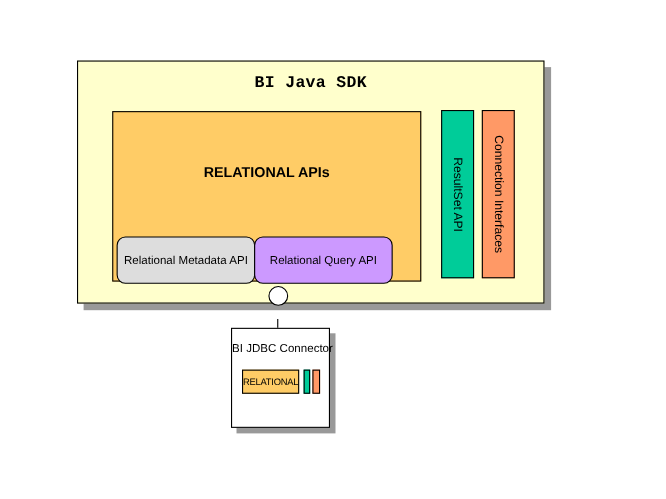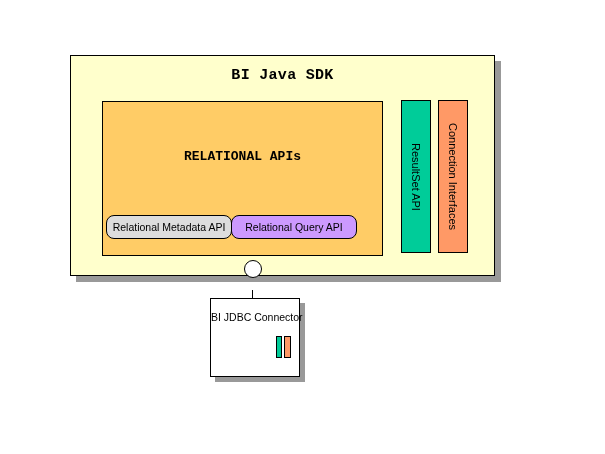--- a/index.html
+++ b/index.html
@@ -17,24 +17,24 @@
     position:absolute; left:0; right:0; top:11px; text-align:center;
     font-size:15px; font-weight:bold; letter-spacing:0.3px;font-family:Liberation Mono, monospace;
   }
   
   .apis-box {
     position:absolute; left:31px; top:45px; width:281px; height:155px;
     background:#FFCC66; border:1px solid #000; box-sizing:border-box;
   }
   .apis-title {
     position:absolute; left:0; right:0; top:47px; text-align:center;
-    font-size:13px; font-weight:bold;font-family:Liberation Mono, monospace;
+    font-size:13px; font-weight:bold;
   }
   .rounded-chip {
-    position:absolute; top:113px; height:24px;
+    position:absolute; top:113px; height:43px;
     border:1px solid #000; border-radius:8px; box-sizing:border-box;
     display:flex; align-items:center; justify-content:center;
     font-size:10.5px; white-space:nowrap;
   }
   .meta-box  { left:3px;   width:126px; background:#DDDDDD; }
   .query-box { left:128px; width:126px; background:#CC99FF; }
   
   .vbar {
     position:absolute; top:44px; width:30px; height:153px;
     border:1px solid #000; box-sizing:border-box;
@@ -50,21 +50,21 @@
   .connector-circle {
     position:absolute; left:244px; top:260px; width:16px; height:16px;
     background:#ffffff; border:1px solid #000; border-radius:50%; z-index:5;
   }
   .connector-line {
     position:absolute; left:252px; top:290px; width:0; height:9px;
     border-left:1px solid #000;
   }
   
   .connector-box {
-    position:absolute; left:210px; top:298px; width:90px; height:79px;
+    position:absolute; left:210px; top:298px; width:90px; height:91px;
     background:#ffffff; border:1px solid #000; box-sizing:border-box;
     box-shadow:5px 5px 0 #999999;
     padding-left:12px;
   }
   .connector-title {
     position:absolute; left:0; right:0; top:12px; text-align:center;
     font-size:10.5px; white-space:nowrap;
   }
   .rel-chip {
     position:absolute; left:9px; top:37px; width:52px; height:22px;
@@ -107,18 +107,21 @@
       <span class="vtext">Connection Interfaces</span>
     </div>
   </div>
 
   <div class="connector-circle"></div>
   <div class="connector-line"></div>
 
   <div class="connector-box">
     <div class="connector-title">BI JDBC Connector</div>
 
+    <div class="rel-chip">
+      <span>RELATIONAL</span>
+    </div>
 
     <div class="stripe stripe-resultset"></div>
     <div class="stripe stripe-connection"></div>
   </div>
 
 </div>
 
 </body></html>

